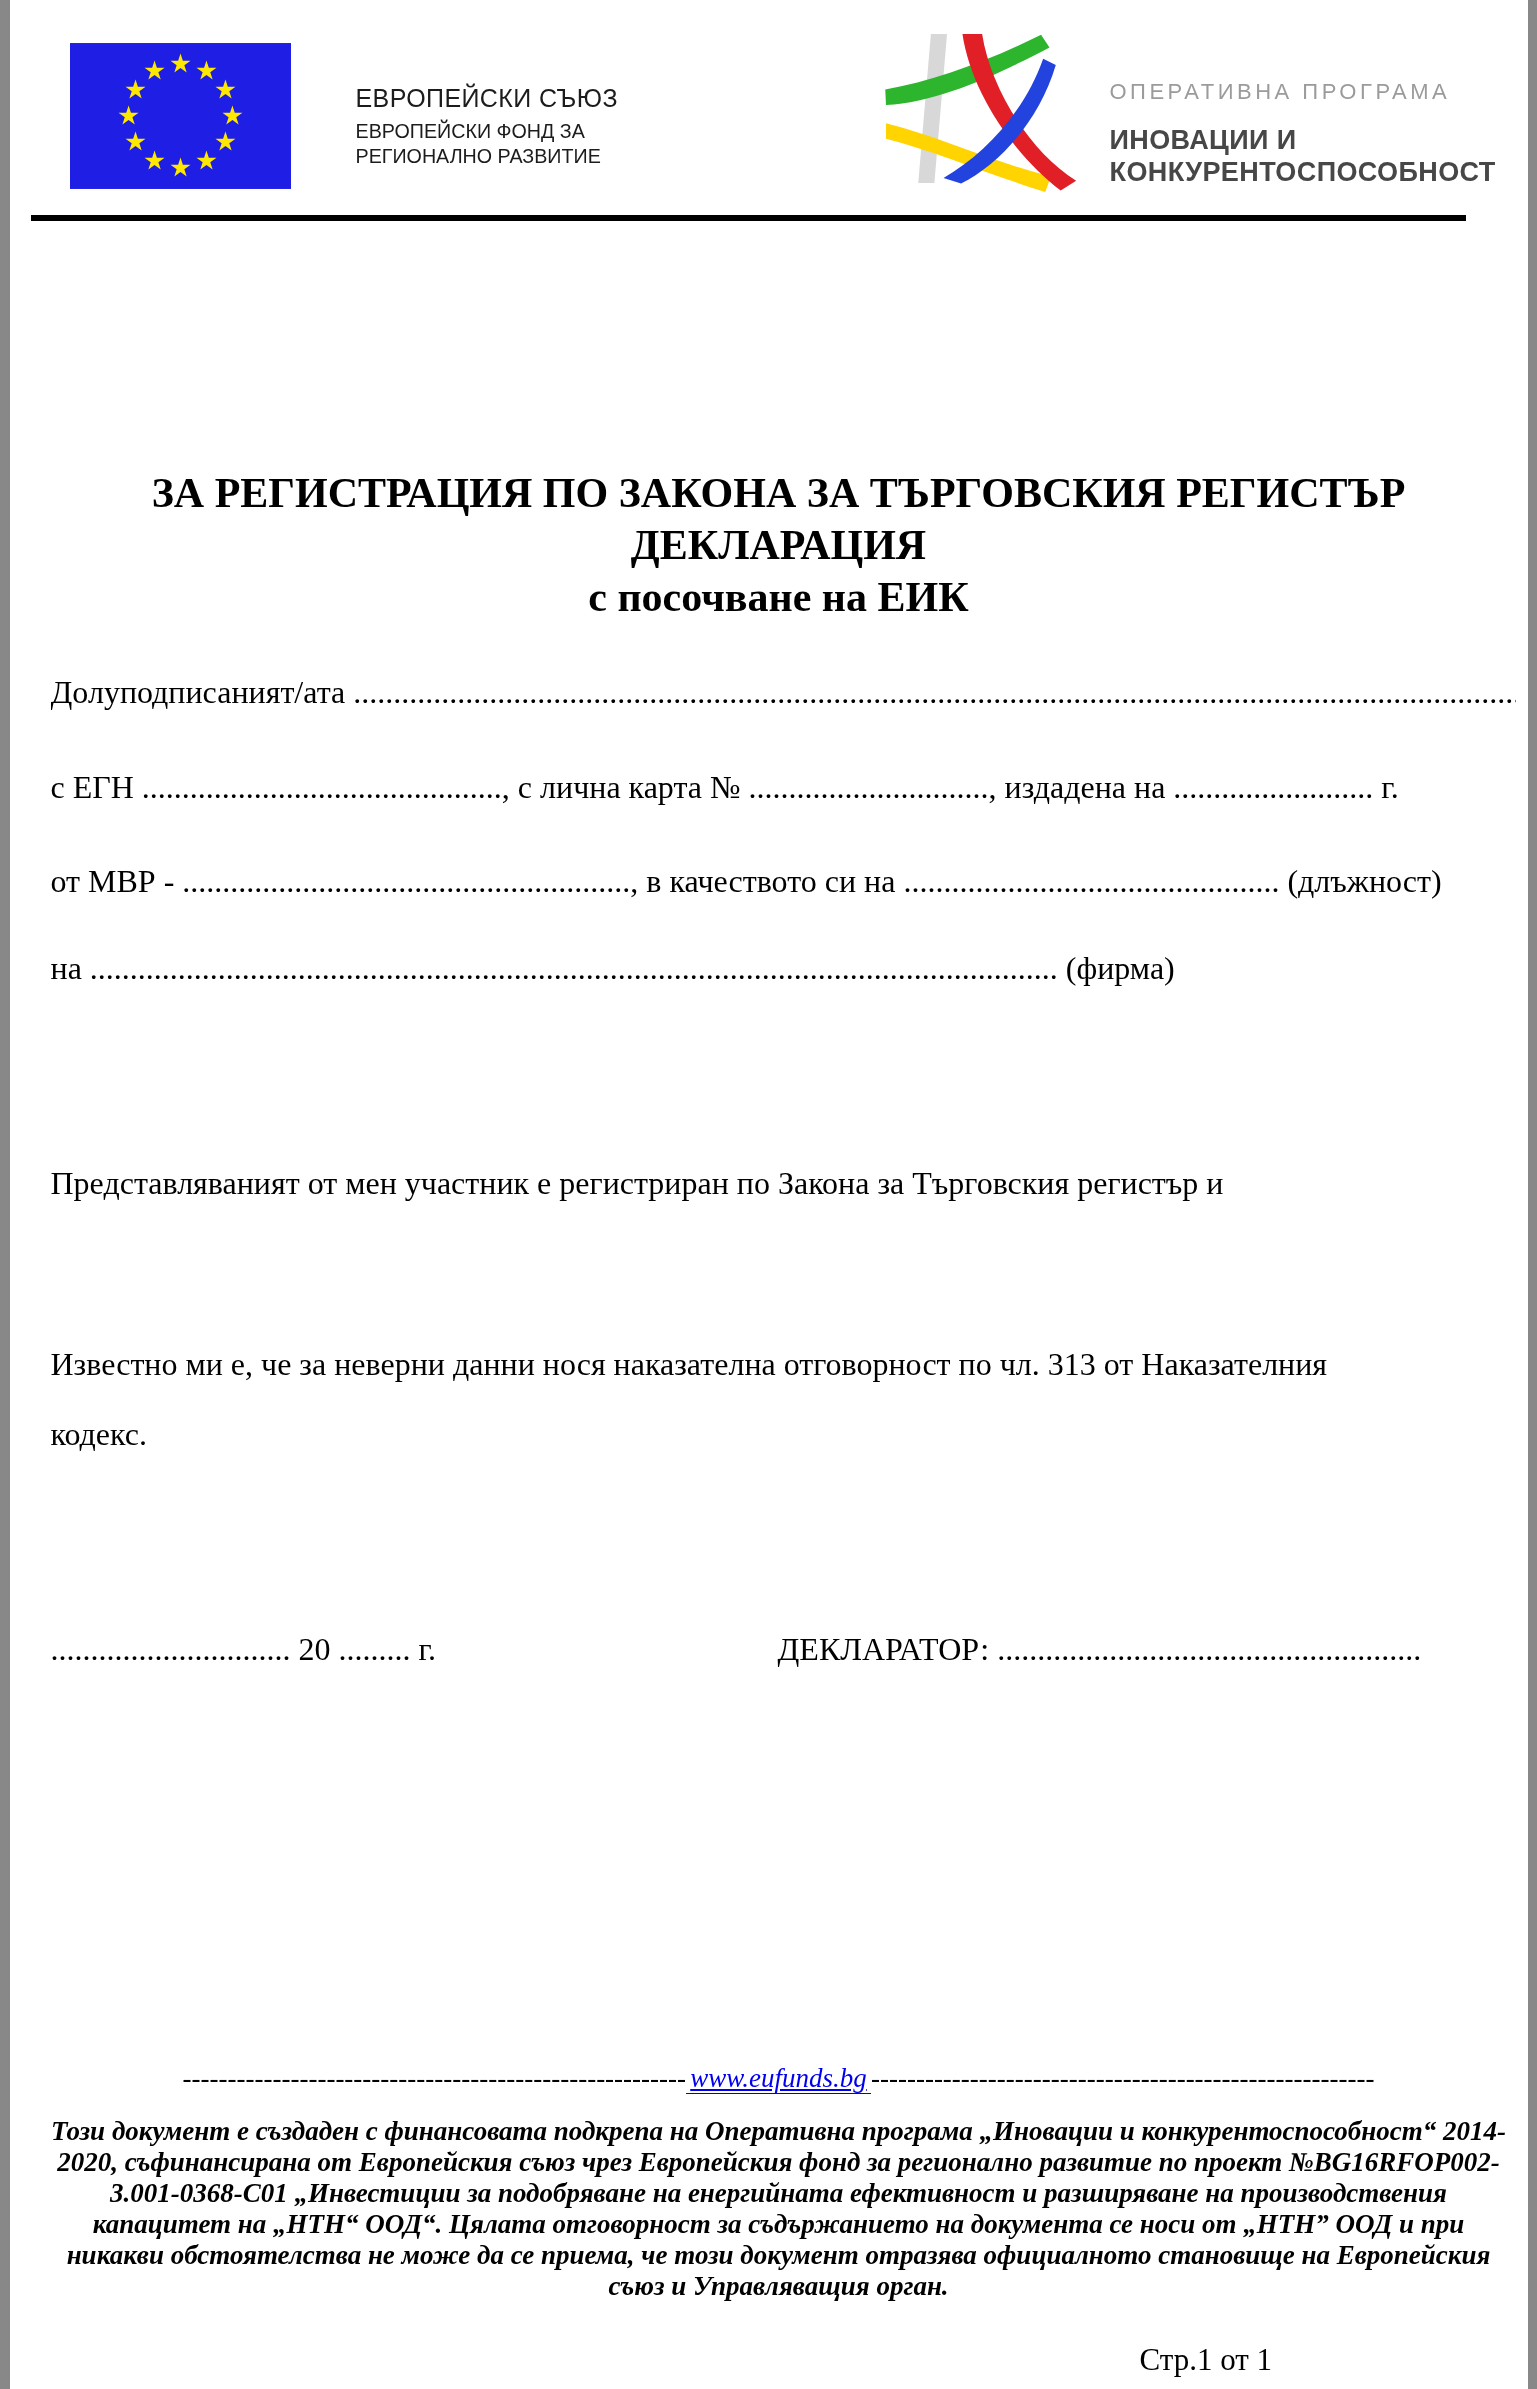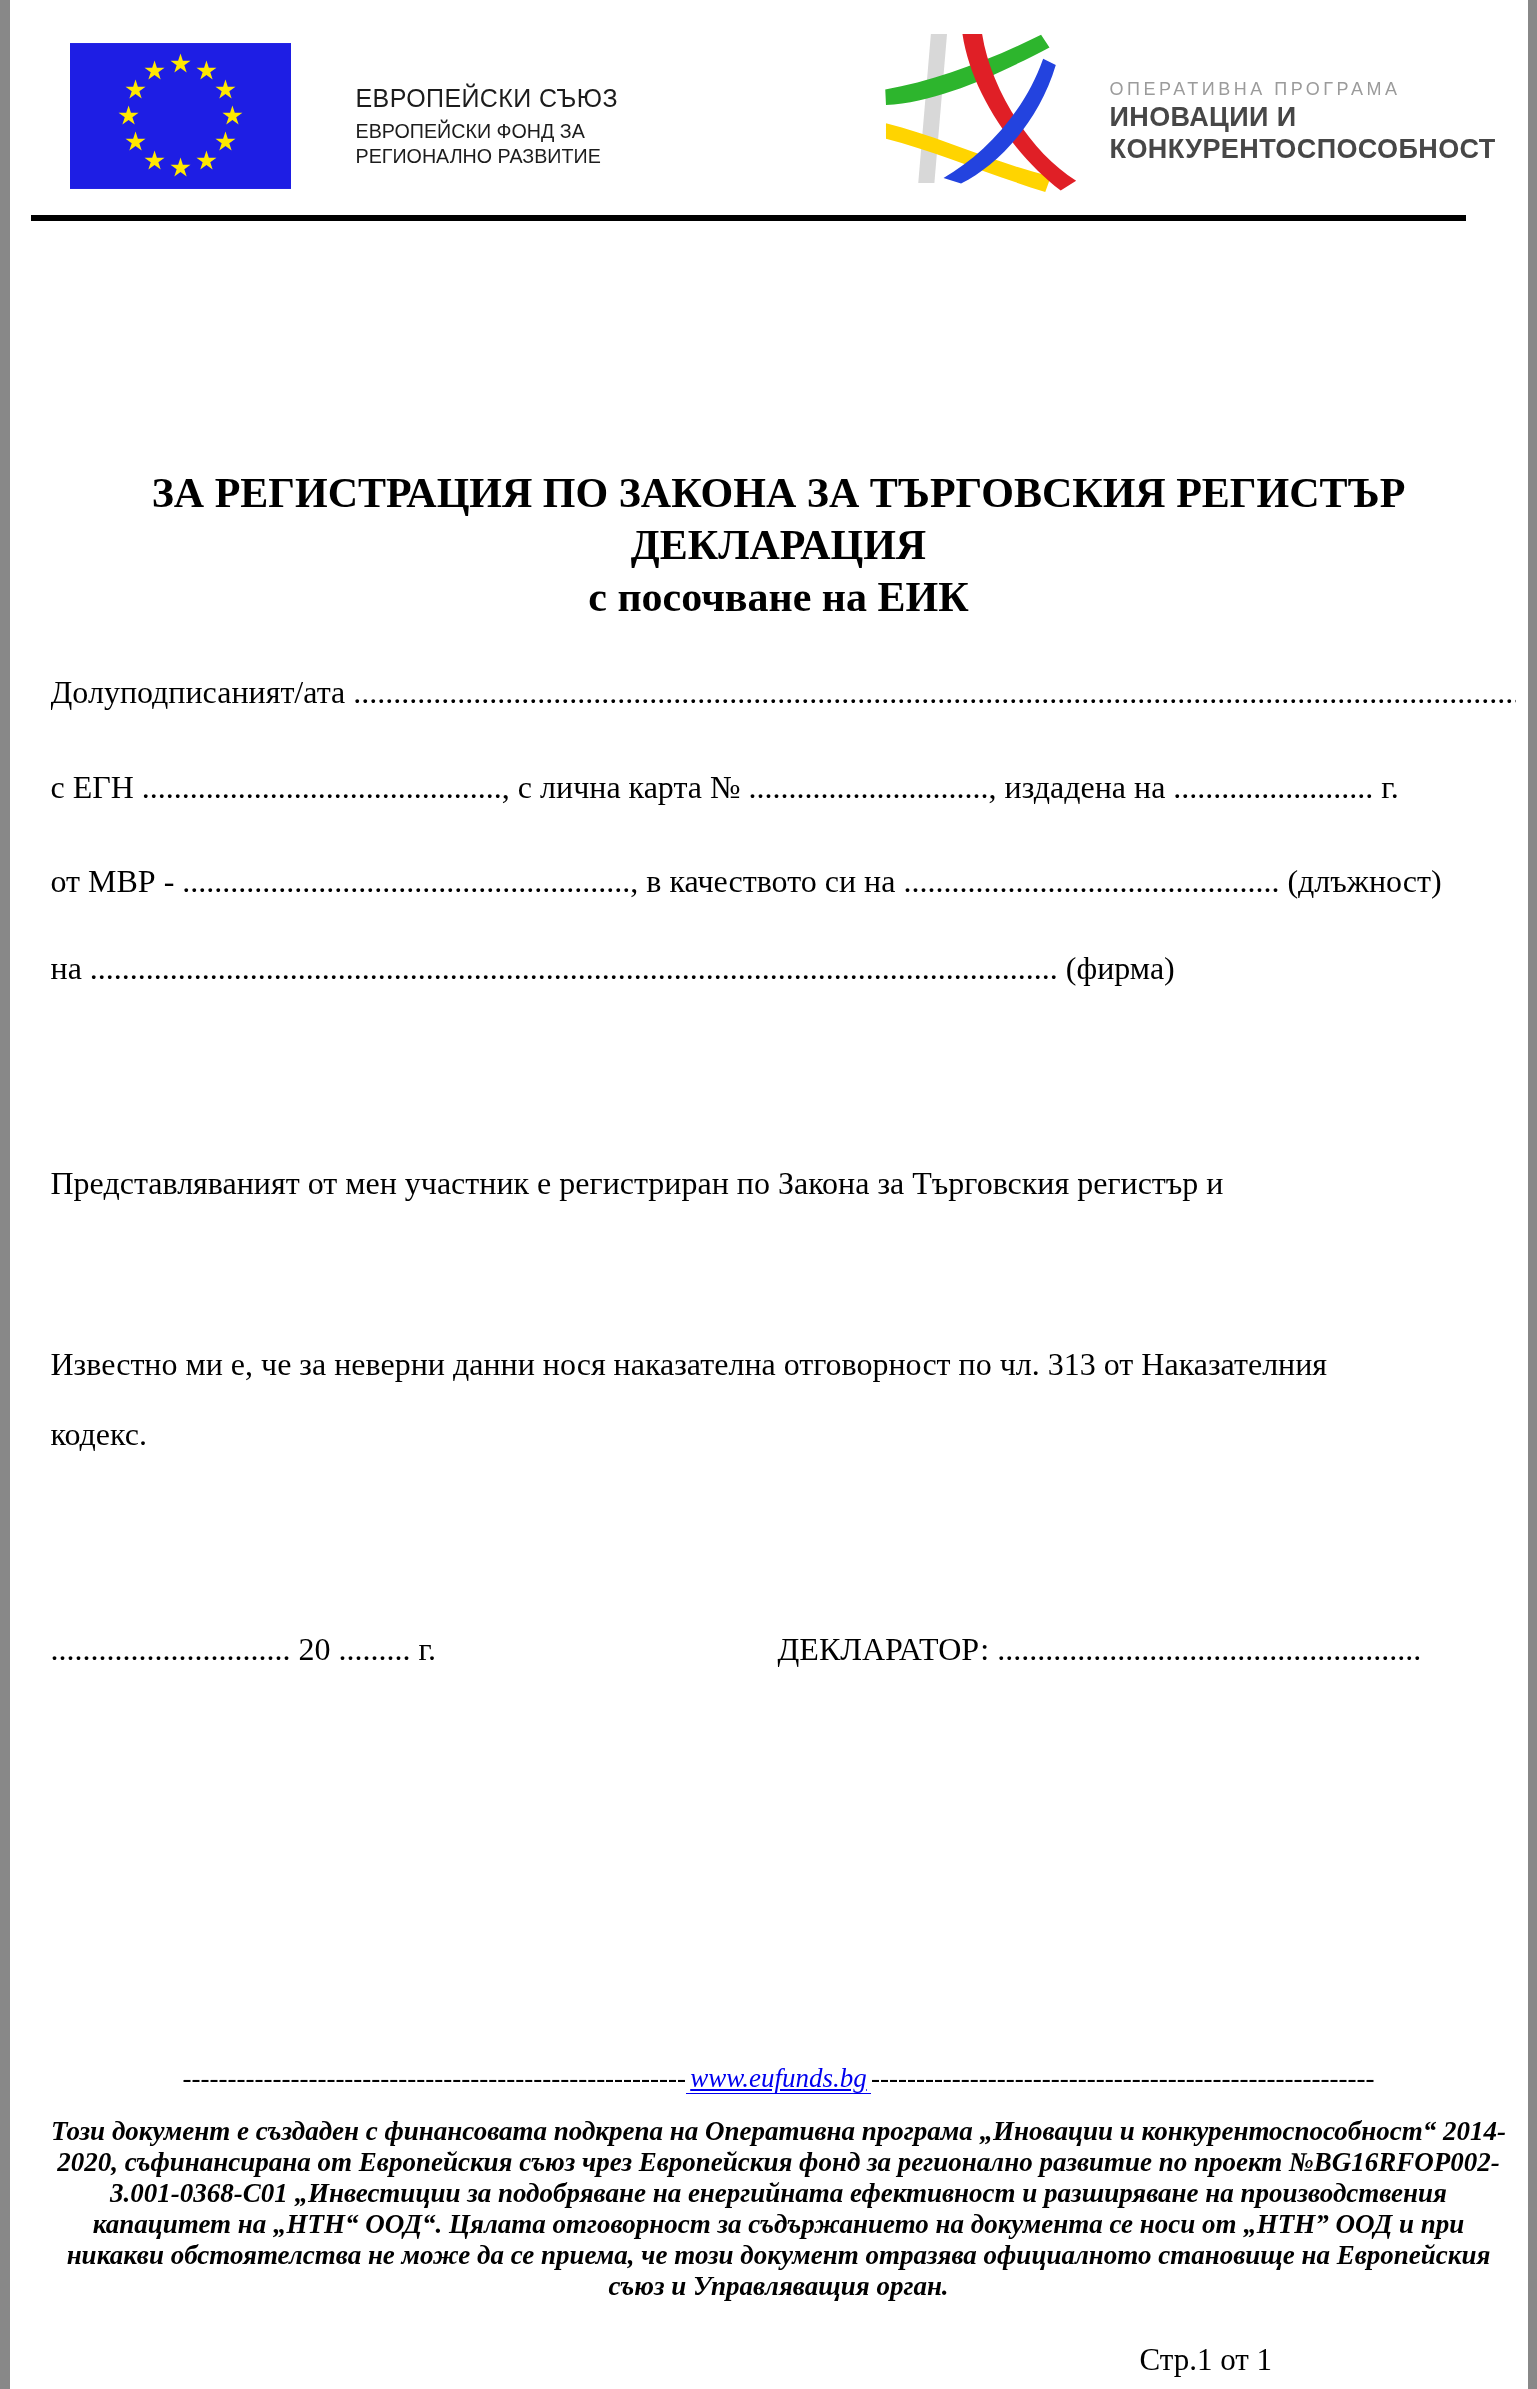--- a/index.html
+++ b/index.html
@@ -14,21 +14,21 @@
     font-family:"Liberation Serif", serif; color:var(--ink); overflow:hidden;
     margin:0 auto;
   }
   
   .eu-flag{position:absolute; left:60px; top:42px;}
   .eu-text{position:absolute; left:346px; top:84px; font-family:"Liberation Sans", sans-serif; color:#1c1c1c;}
   .eu-text .t1{font-size:25px; letter-spacing:0.4px; margin-bottom:5.6px;}
   .eu-text .t2{font-size:19.7px; line-height:25px;}
   .op-logo{position:absolute; left:847px; top:24.6px;}
   .op-text{position:absolute; left:1100px; top:79px; font-family:"Liberation Sans", sans-serif;}
-  .op-text .kicker{font-size:18px; letter-spacing:3.5px; color:var(--kicker-grey); margin-bottom:1px;}
+  .op-text .kicker{font-size:22px; letter-spacing:3.5px; color:var(--kicker-grey); margin-bottom:19px;}
   .op-text .big{font-size:27px; font-weight:700; color:var(--op-text); line-height:32px; letter-spacing:0.4px;}
   .header-rule{position:absolute; left:21px; top:215px; width:1435px; height:6.3px; background:var(--rule-black);}
   
   .doc-title{position:absolute; left:0; top:467px; width:1538px; text-align:center;
              font-weight:700; font-size:42px; line-height:52px;}
   
   .bline{position:absolute; left:41px; width:1465px; font-size:32px; white-space:nowrap; overflow:hidden;}
   .l1{top:674px;} .l2{top:769px;} .l3{top:863px;} .l4{top:950px;}
   .declare-heading{position:absolute; left:0; top:1057px; width:1503px; text-align:center;
                    font-weight:700; font-size:32px;}

